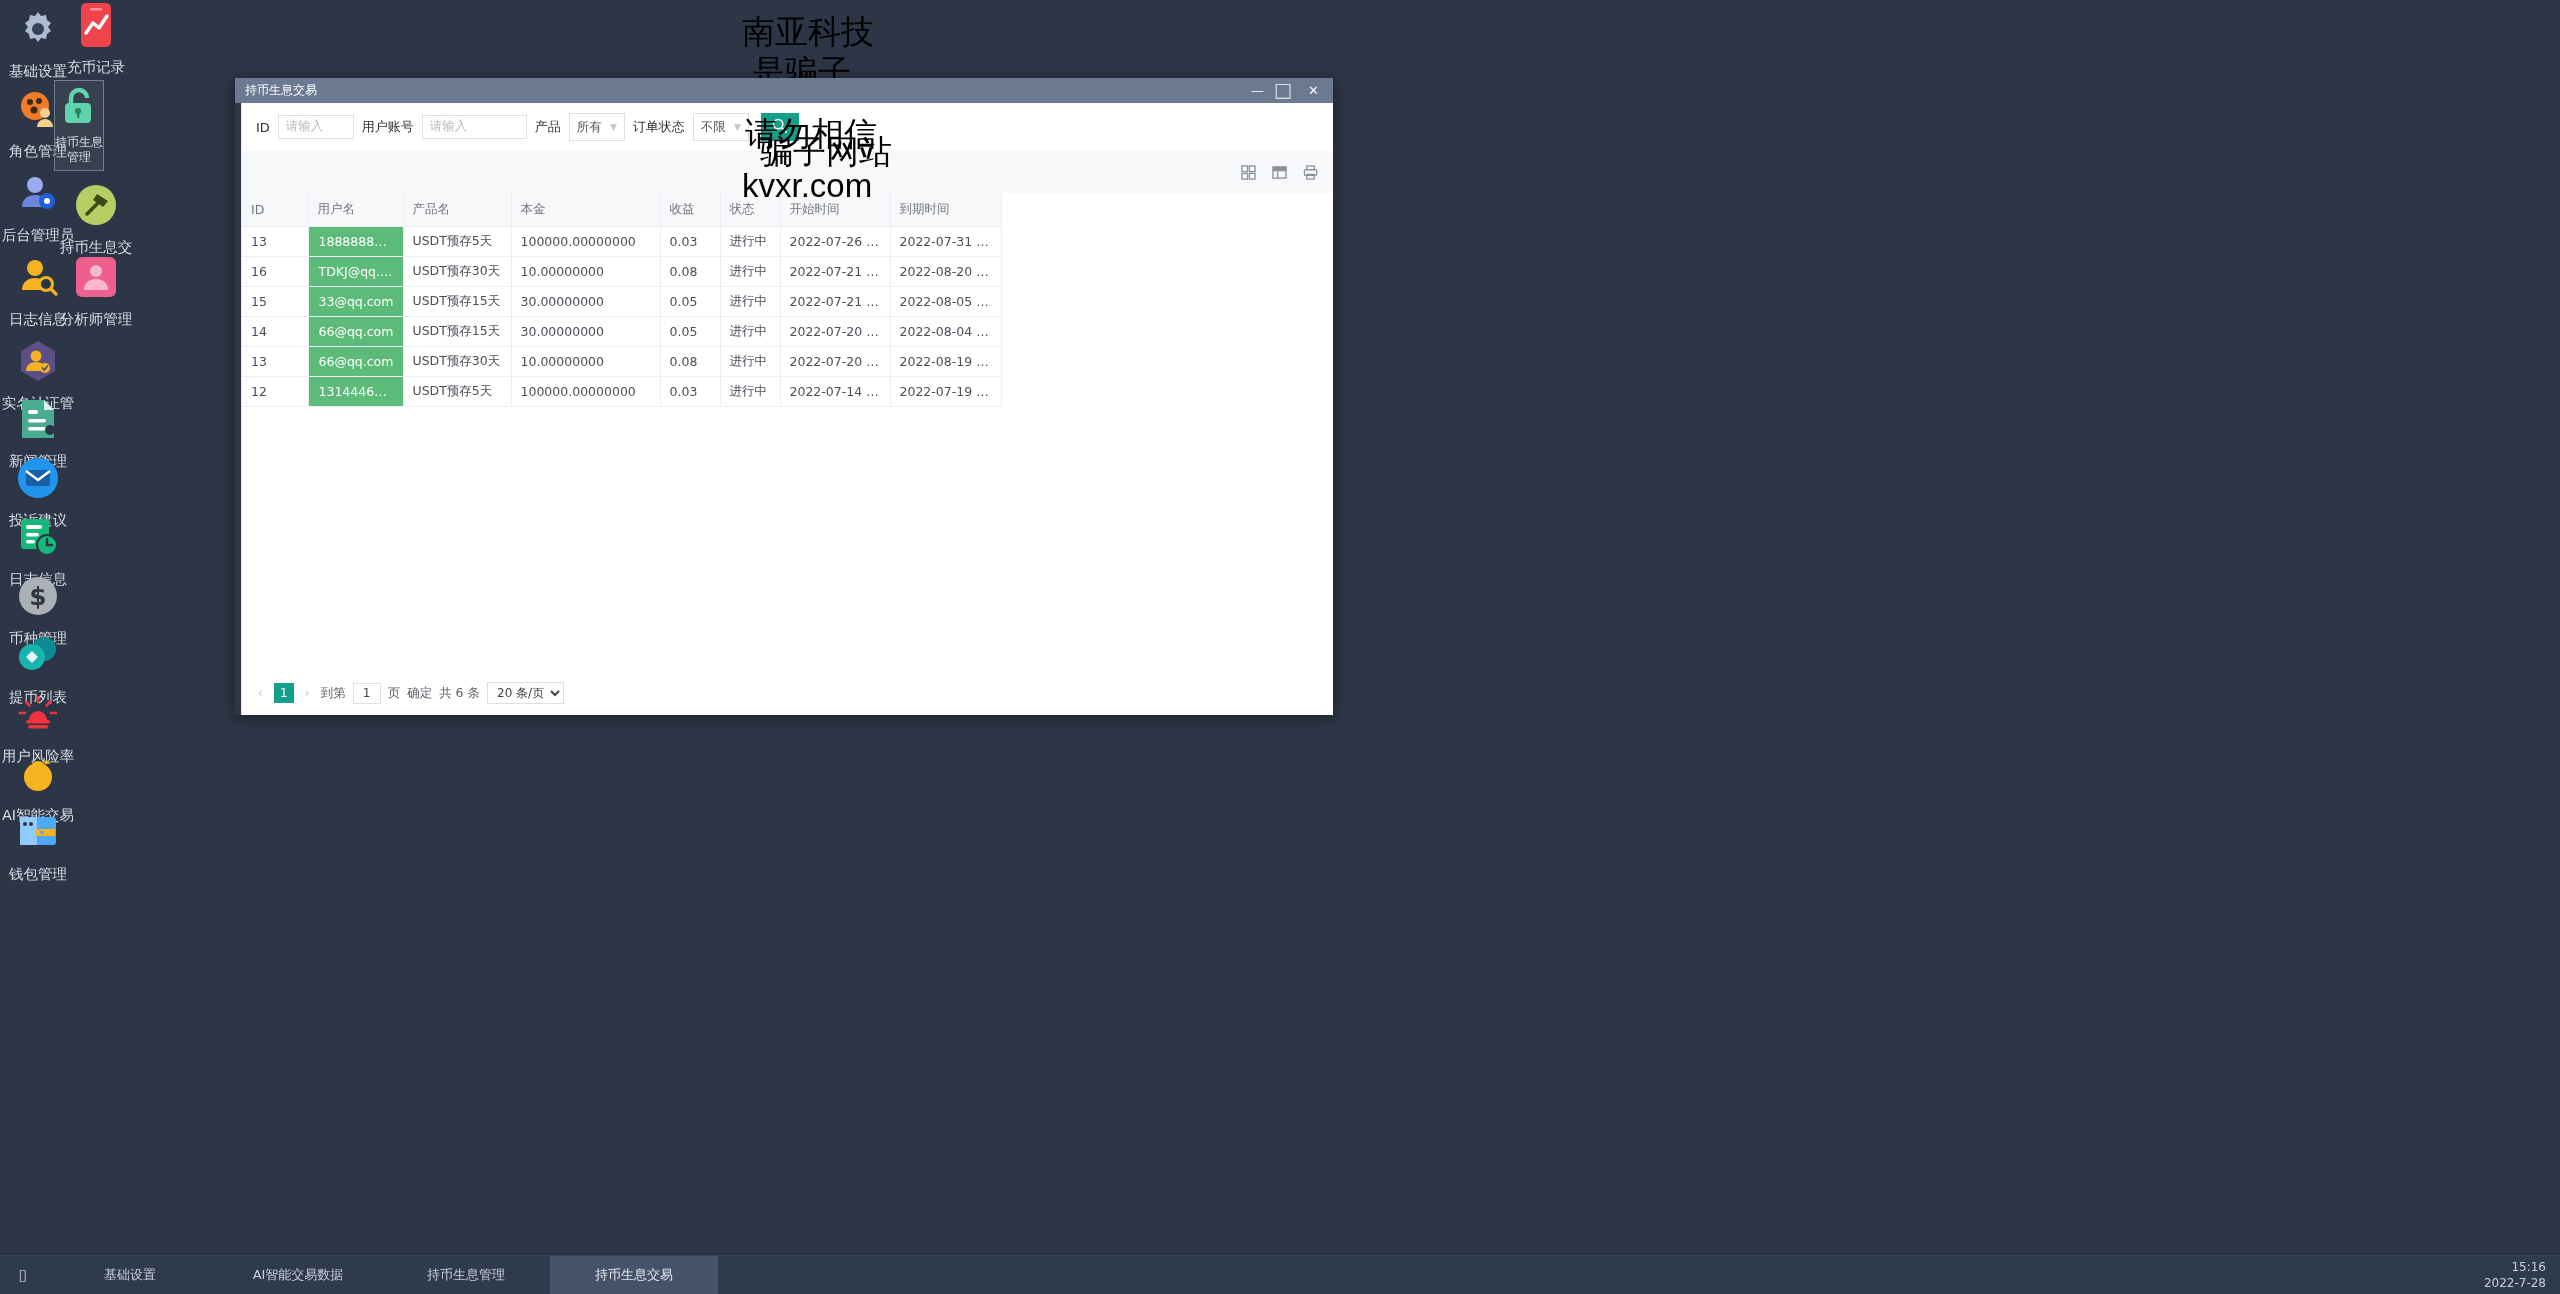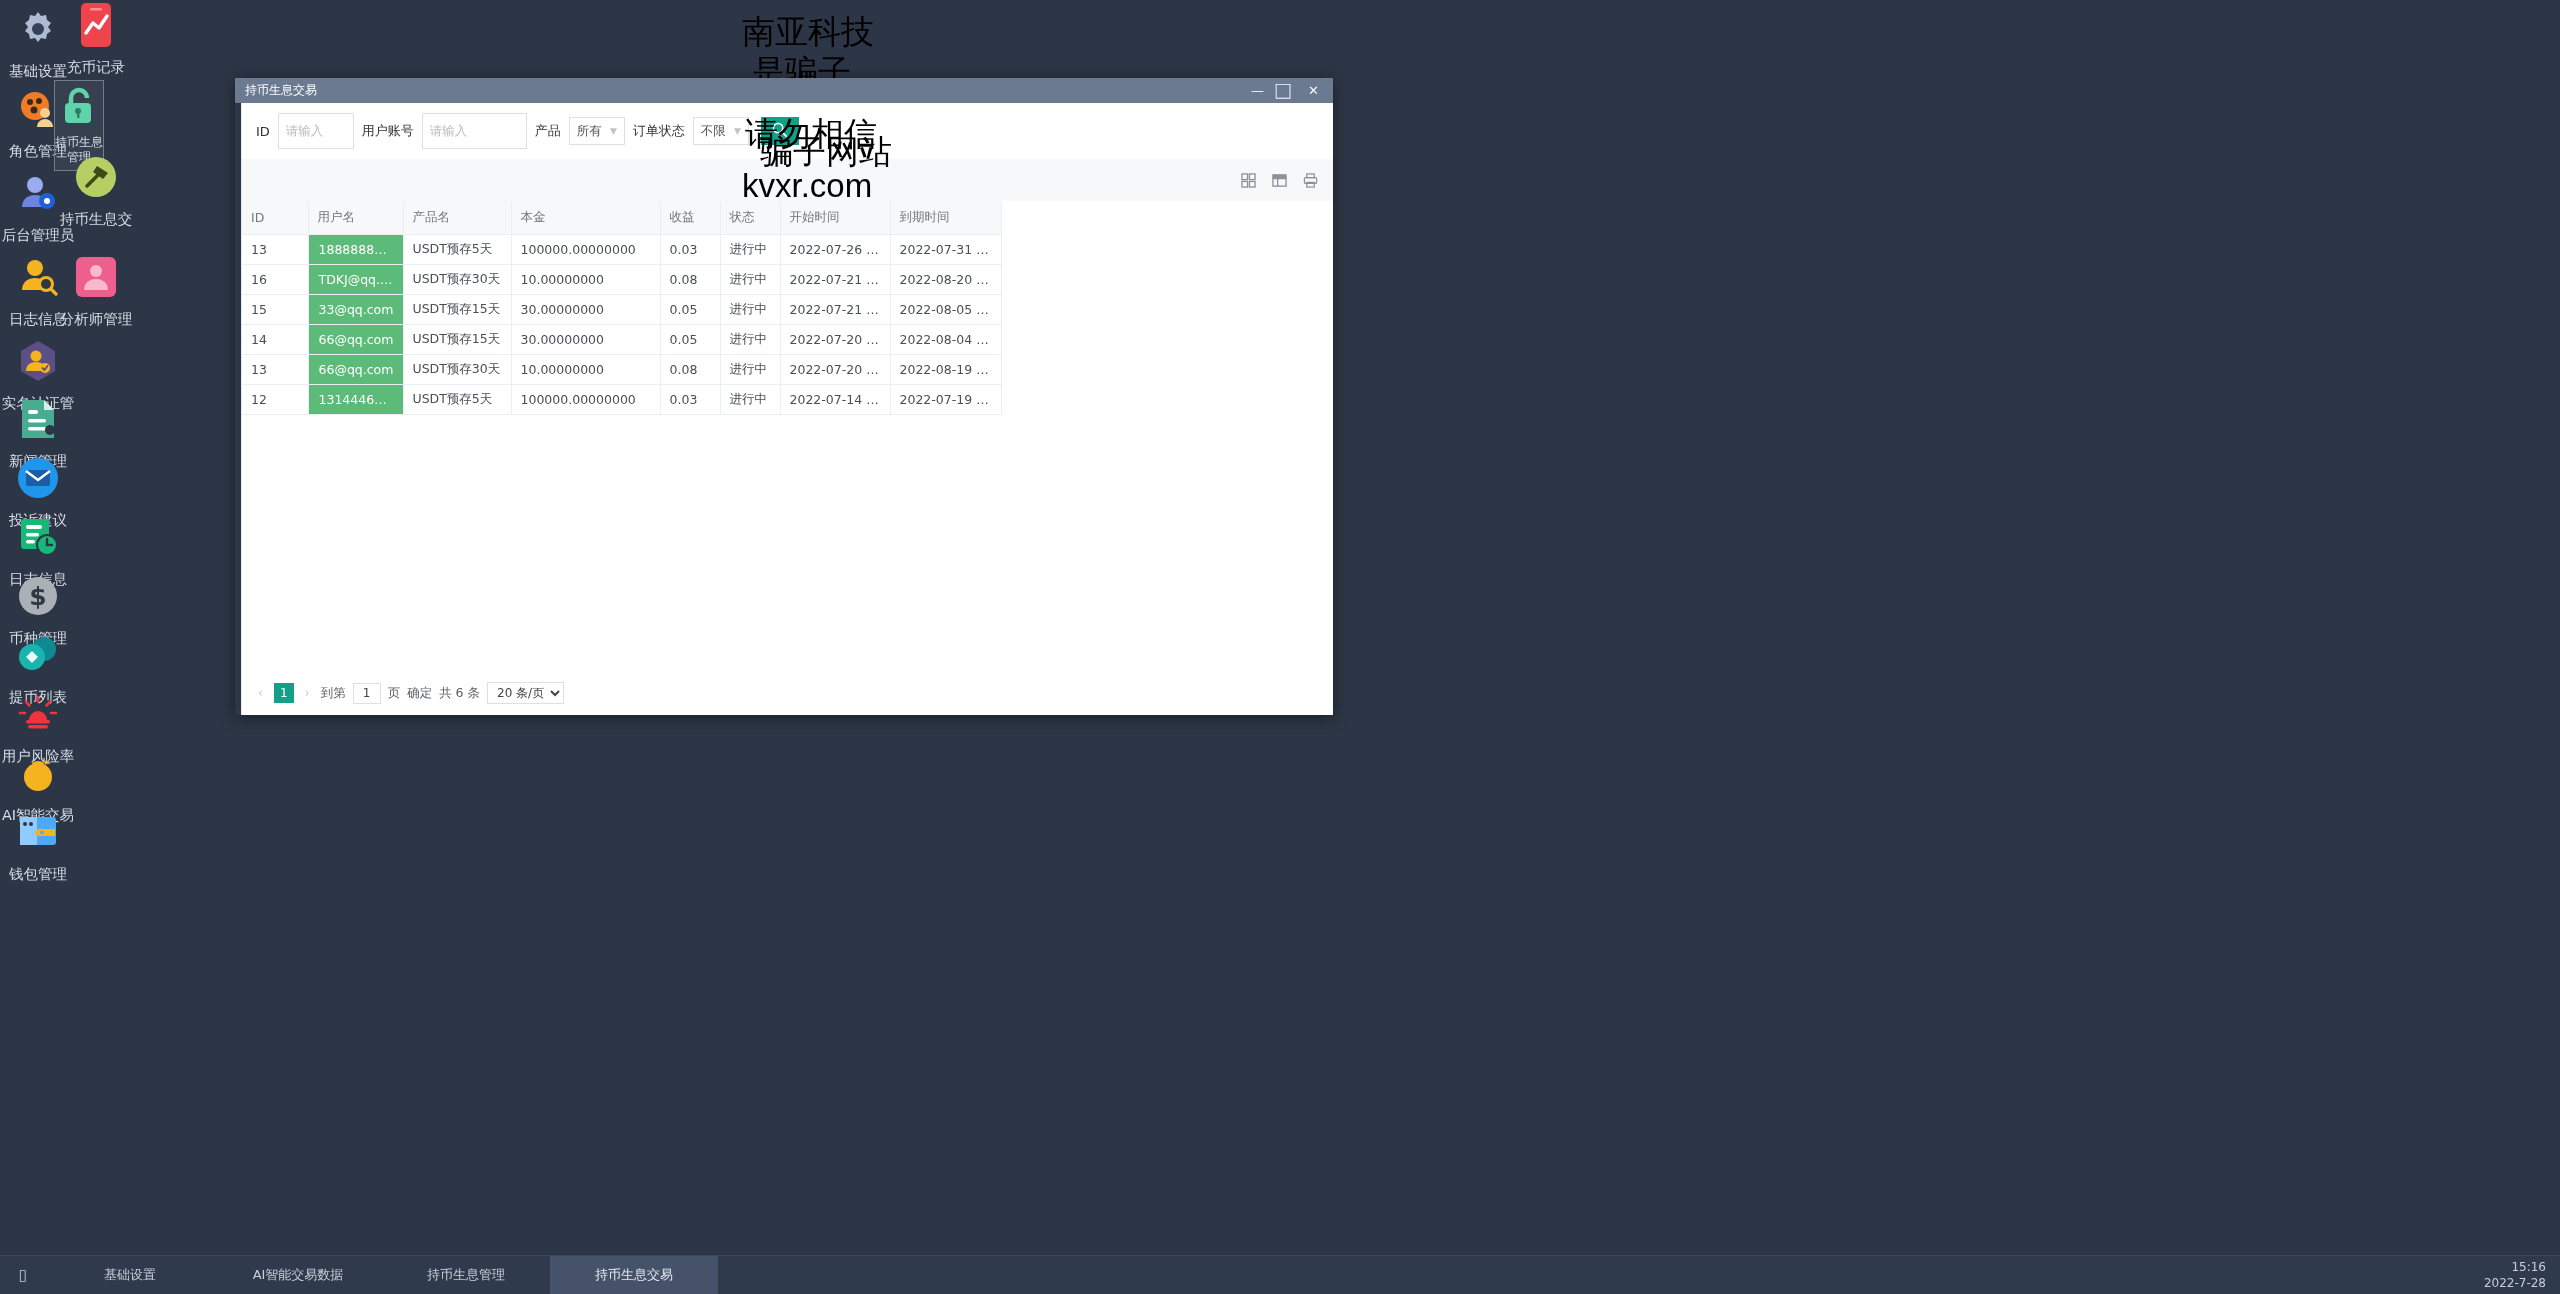--- a/index.html
+++ b/index.html
@@ -48,23 +48,23 @@
   }
 
   
   .filters {
     display:flex; align-items:center; gap:0; padding:10px 14px 10px 14px;
     background:#fff; flex:0 0 auto;
   }
   .f-label { font-size:13px; color:#333; margin-right:8px; margin-left:8px; }
   .f-label:first-child { margin-left:0; }
   .f-input {
-    height:36px; width:76px; border:1px solid #dcdfe6; background:#fff;
+    height:24px; width:76px; border:1px solid #dcdfe6; background:#fff;
     font-size:12.5px; color:#444; padding:0 7px; outline:none;
-    font-family:Liberation Sans, sans-serif;
+    font-family:Liberation Mono, monospace;
   }
   .f-input::placeholder { color:#b9bcc2; }
   .f-input.wide { width:105px; }
   .f-select {
     height:28px; width:56px; border:1px solid #dcdfe6; background:#fff;
     font-size:12.5px; color:#555; padding:0 7px; display:flex;
     align-items:center; justify-content:space-between; cursor:pointer;
   }
   .f-select .caret { color:#c0c4cc; font-size:9px; margin-left:4px; }
   .search-btn {
@@ -214,21 +214,21 @@
       <svg width="40" height="40" viewBox="0 0 40 40">
           <circle cx="17" cy="12" r="8" fill="#9aabef"></circle>
           <path d="M4 34c0-8 6-12 13-12s13 4 13 12z" fill="#6c86e0"></path>
           <circle cx="29" cy="28" r="8" fill="#1f5fd8"></circle>
           <circle cx="29" cy="28" r="3" fill="#fff"></circle>
         </svg>
     </div>
     <span class="lbl">后台管理员</span>
   </div>
 
-  <div class="dicon" style="left:58px;top:152px;">
+  <div class="dicon" style="left:58px;top:180px;">
     <div class="glyph">
       <svg width="42" height="42" viewBox="0 0 42 42">
           <circle cx="21" cy="21" r="20" fill="#b7ce64"></circle>
           <path d="M12 30 L24 18" stroke="#3d4a18" stroke-width="3.5" stroke-linecap="round"></path>
           <path d="M22 10 L33 17 L28 23 L18 16 Z" fill="#3d4a18"></path>
         </svg>
     </div>
     <span class="lbl">持币生息交</span>
   </div>
 

